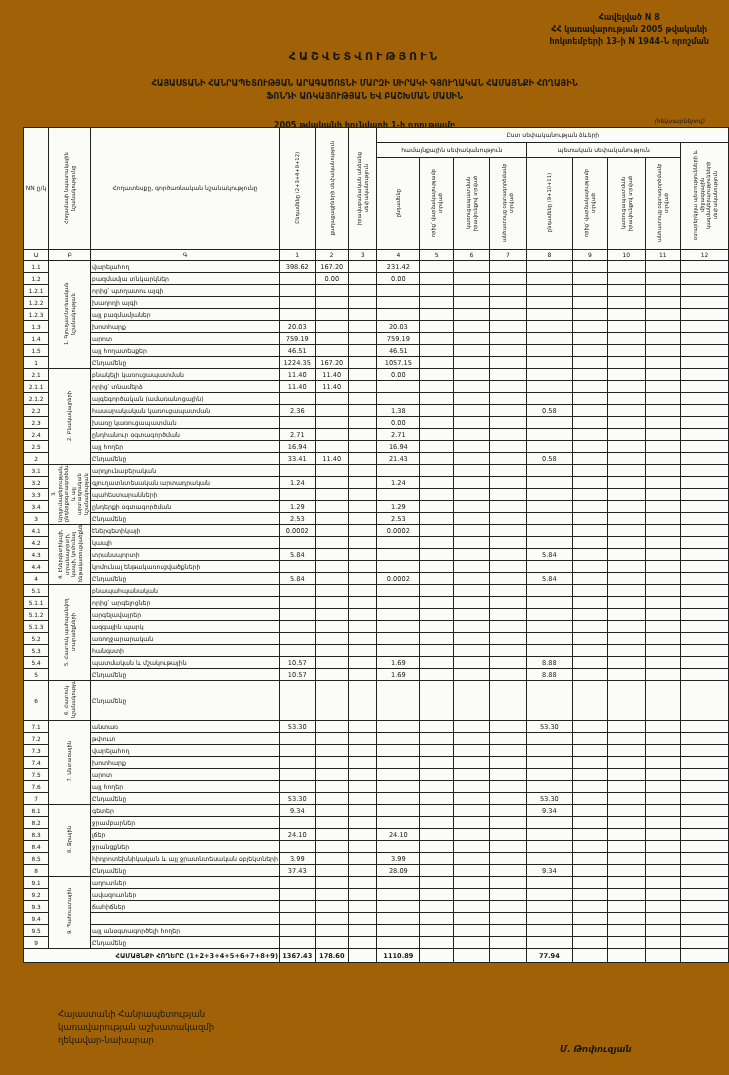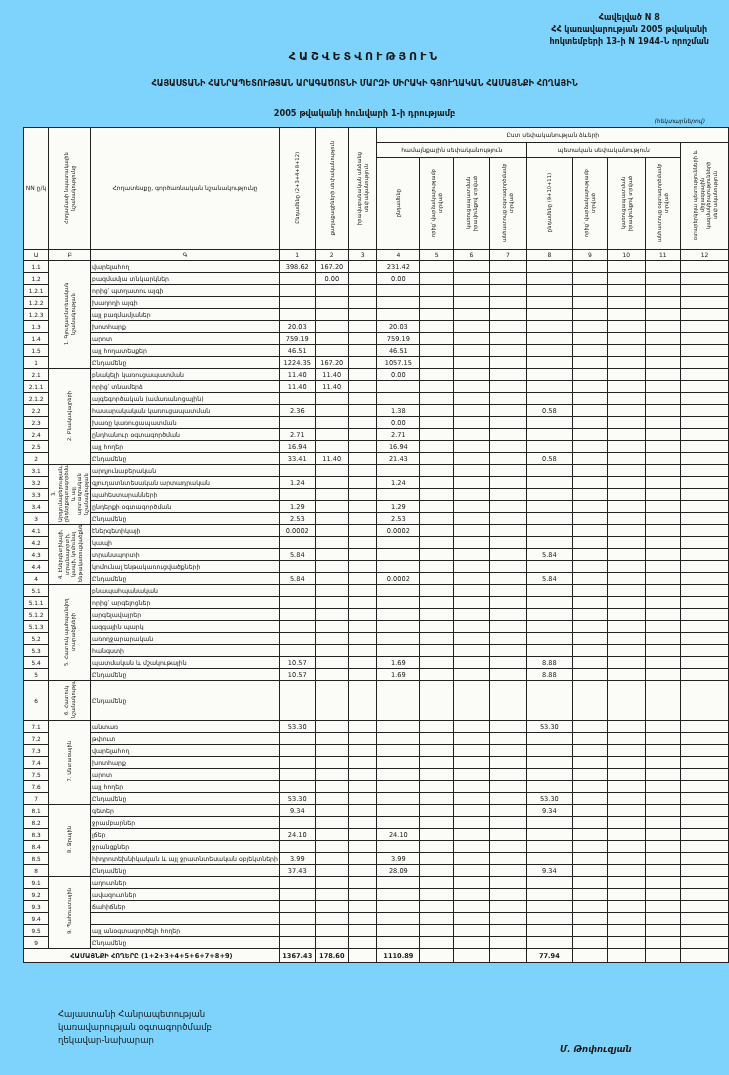--- a/index.html
+++ b/index.html
@@ -1,17 +1,17 @@
 <!DOCTYPE html>
 <html><head>
 <meta charset="utf-8">
 <style>
   *{box-sizing:border-box;}
   html,body{margin:0;padding:0;background:#ffffff;}
-  .page{position:relative;width:729px;height:1075px;background:#7dd3fc;
+  .page{position:relative;width:729px;height:1075px;background:#a16207;
         font-family:"DejaVu Sans",sans-serif;color:#161616;overflow:hidden;}
   .appendix{position:absolute;top:12px;right:20px;text-align:center;
             font-size:8px;font-weight:bold;line-height:1.5;}
   .titleblock{position:absolute;top:50px;left:0;width:100%;text-align:center;font-weight:bold;}
   .doc-title{font-size:11px;letter-spacing:3px;margin-bottom:14px;}
   .doc-sub{font-size:8.2px;line-height:1.55;}
   .doc-date{font-size:8.2px;margin-top:18px;}
   .units{position:absolute;top:117px;right:24px;font-size:6px;font-style:italic;}
   #report-table{position:absolute;top:127px;left:23px;border-collapse:collapse;table-layout:fixed;}
   #report-table th,#report-table td{border:1px solid #222;padding:0 1px;overflow:hidden;}
@@ -30,38 +30,39 @@
   tbody td{font-size:6.6px;vertical-align:middle;background:#fbfbf8;}
   td.nn{text-align:center;font-size:5.8px;}
   td.grp{text-align:center;vertical-align:middle;}
   td.nm{font-size:6.2px;white-space:nowrap;}
   td.nm.ind1{padding-left:14px;}
   td.nm.ind2{padding-left:24px;}
   td.nm.tot{padding-left:8px;}
   td.val{text-align:center;}
   tr.final{height:14px;}
   tr.final td{font-weight:bold;font-size:6.6px;}
-  td.finlab{white-space:nowrap;text-align:center;padding-left:3px;font-size:6.2px;}
+  td.finlab{white-space:nowrap;text-align:right;padding-left:3px;font-size:6.2px;}
   .footer-left{position:absolute;left:58px;top:1008px;font-size:8.5px;font-weight:normal;line-height:1.55;}
   .signature{position:absolute;left:560px;top:1044px;font-size:8.5px;font-weight:bold;font-style:italic;}
 </style>
 </head>
 <body>
 
 <div class="page">
 
   <div class="appendix">
     <div>Հավելված N 8</div>
     <div>ՀՀ կառավարության 2005 թվականի</div>
     <div>հոկտեմբերի 13-ի N 1944-Ն որոշման</div>
   </div>
 
   <div class="titleblock">
     <div class="doc-title">ՀԱՇՎԵՏՎՈՒԹՅՈՒՆ</div>
     <div class="doc-sub">ՀԱՅԱՍՏԱՆԻ ՀԱՆՐԱՊԵՏՈՒԹՅԱՆ ԱՐԱԳԱԾՈՏՆԻ ՄԱՐԶԻ ՍԻՐԱԿԻ ԳՅՈՒՂԱԿԱՆ ՀԱՄԱՅՆՔԻ ՀՈՂԱՅԻՆ</div>
+    <div class="doc-sub">ՖՈՆԴԻ ԱՌԿԱՅՈՒԹՅԱՆ ԵՎ ԲԱՇԽՄԱՆ ՄԱՍԻՆ</div>
     <div class="doc-date">2005 թվականի հունվարի 1-ի դրությամբ</div>
   </div>
 
   <div class="units">(հեկտարներով)</div>
 
   <table id="report-table">
       <colgroup>
         <col style="width: 26px;">
         <col style="width: 26px;">
         <col style="width: 140px;">
@@ -1024,18 +1025,18 @@
           <td class="val fin"></td>
           <td class="val fin"></td>
           <td class="val fin"></td>
           <td class="val fin"></td>
         </tr>
       </tbody>
     </table>
 
   <div class="footer-left">
     <div>Հայաստանի Հանրապետության</div>
-    <div>կառավարության օգտագործմամբ</div>
+    <div>կառավարության աշխատակազմի</div>
     <div>ղեկավար-նախարար</div>
   </div>
   <div class="signature">Մ. Թոփուզյան</div>
 
 </div>
 
 </body></html>

